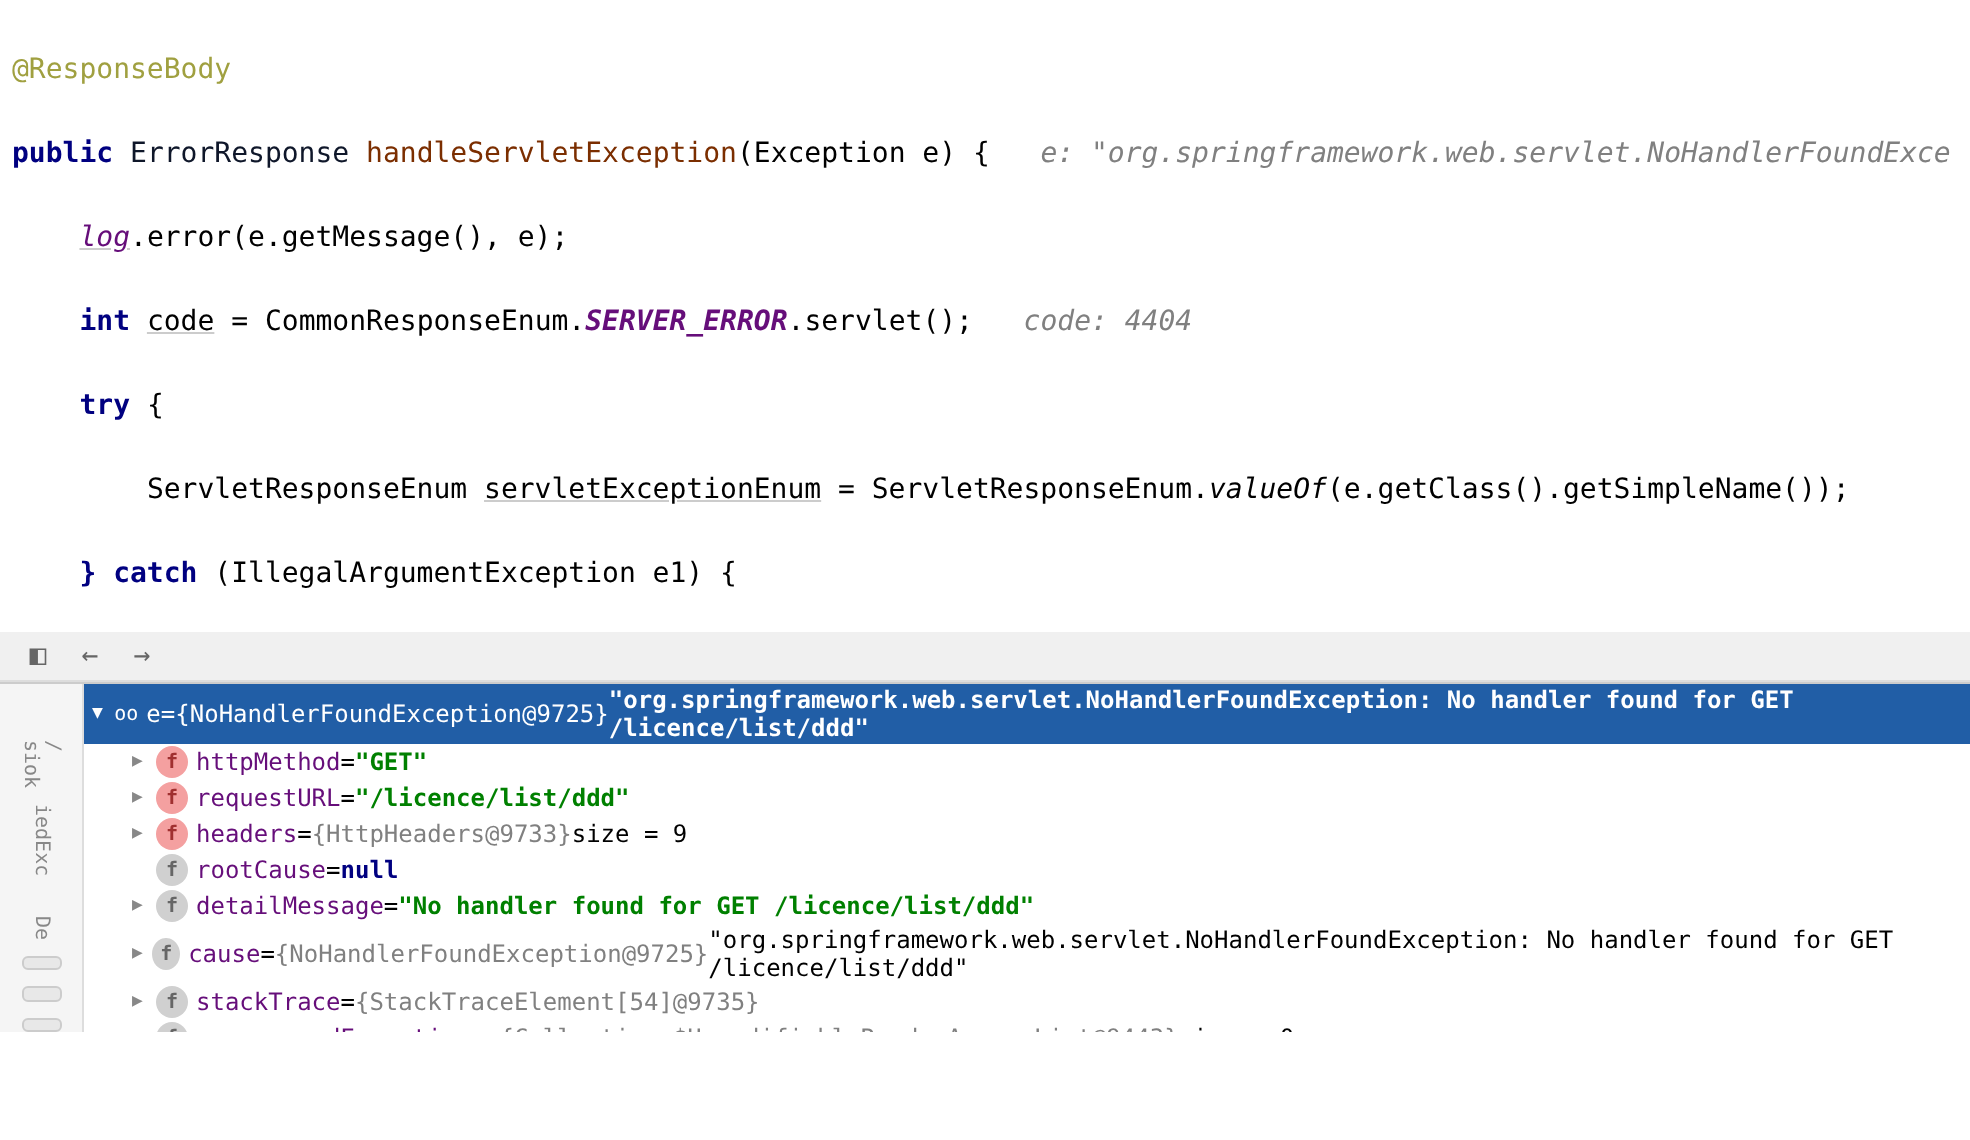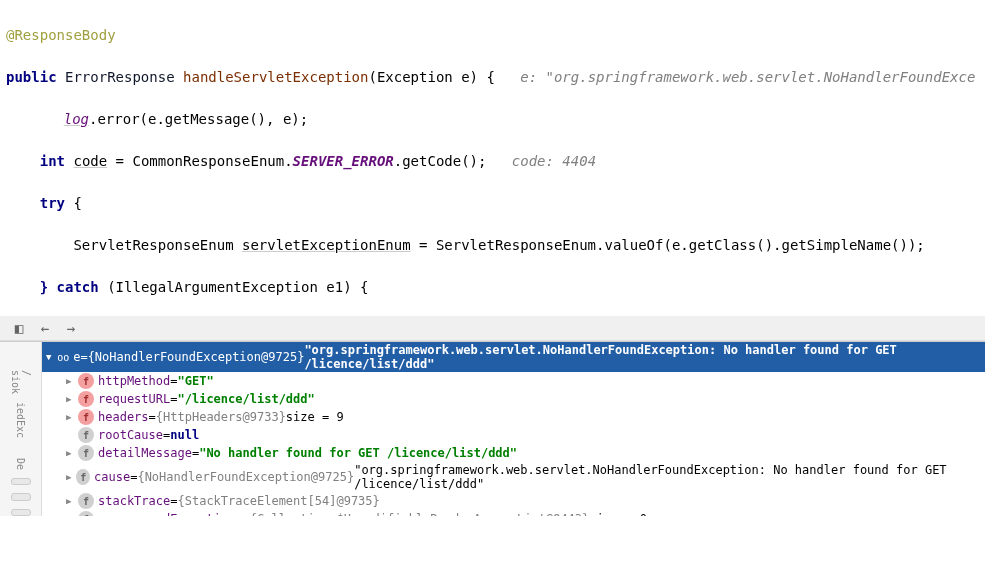--- a/index.html
+++ b/index.html
@@ -19,22 +19,22 @@
       height: 316px;
       overflow: hidden;
     }
     .code-line {
       font-family: "Menlo", "Monaco", monospace;
     }
     .annotation { color: #a0a040; }
     .keyword { color: #000080; font-weight: bold; }
     .type { color: #0f172a; }
     .method-name { color: #7b2e00; font-weight: normal; }
-    .field-static { color: #660e7a; font-style: italic; margin-left: 24px; }
-    .static-method { }
+    .field-static { color: #660e7a; font-style: italic; }
+    .static-method { font-style: italic; }
     .inline-hint { color: #808080; font-style: italic; }
     .enum-val { color: #660e7a; font-style: italic; font-weight: bold; }
     .underline { text-decoration: underline; text-decoration-color: #ccc; }
 
     .debugger-toolbar {
       background: #f0f0f0;
       border-bottom: 1px solid #ddd;
       padding: 3px 10px;
       display: flex;
       gap: 8px;
@@ -132,21 +132,21 @@
     .var-value-obj { color: #808080; }
     .var-value-null { color: #000080; font-weight: bold; }
   </style>
 </head>
 <body>
 
 <div class="code-editor">
 <div class="code-line"><span class="annotation">@ResponseBody</span></div>
 <div class="code-line"><span class="keyword">public</span> <span class="type">ErrorResponse</span> <span class="method-name">handleServletException</span><span>(Exception e) {</span>   <span class="inline-hint">e: "org.springframework.web.servlet.NoHandlerFoundExce</span></div>
 <div class="code-line">    <span class="field-static underline">log</span><span>.error(e.getMessage(), e);</span></div>
-<div class="code-line">    <span class="keyword">int</span> <span class="underline">code</span><span> = CommonResponseEnum.</span><span class="enum-val">SERVER_ERROR</span><span>.getCode();</span>   <span class="inline-hint">code: 4404</span></div>
+<div class="code-line">    <span class="keyword">int</span> <span class="underline">code</span><span> = CommonResponseEnum.</span><span class="enum-val">SERVER_ERROR</span><span>.servlet();</span>   <span class="inline-hint">code: 4404</span></div>
 <div class="code-line">    <span class="keyword">try</span><span> {</span></div>
 <div class="code-line">        <span>ServletResponseEnum </span><span class="underline">servletExceptionEnum</span><span> = ServletResponseEnum.</span><span class="static-method">valueOf</span><span>(e.getClass().getSimpleName());</span></div>
 <div class="code-line">    <span class="keyword">} catch</span><span> (IllegalArgumentException e1) {</span></div>
 
 
 
 
 
 
 

